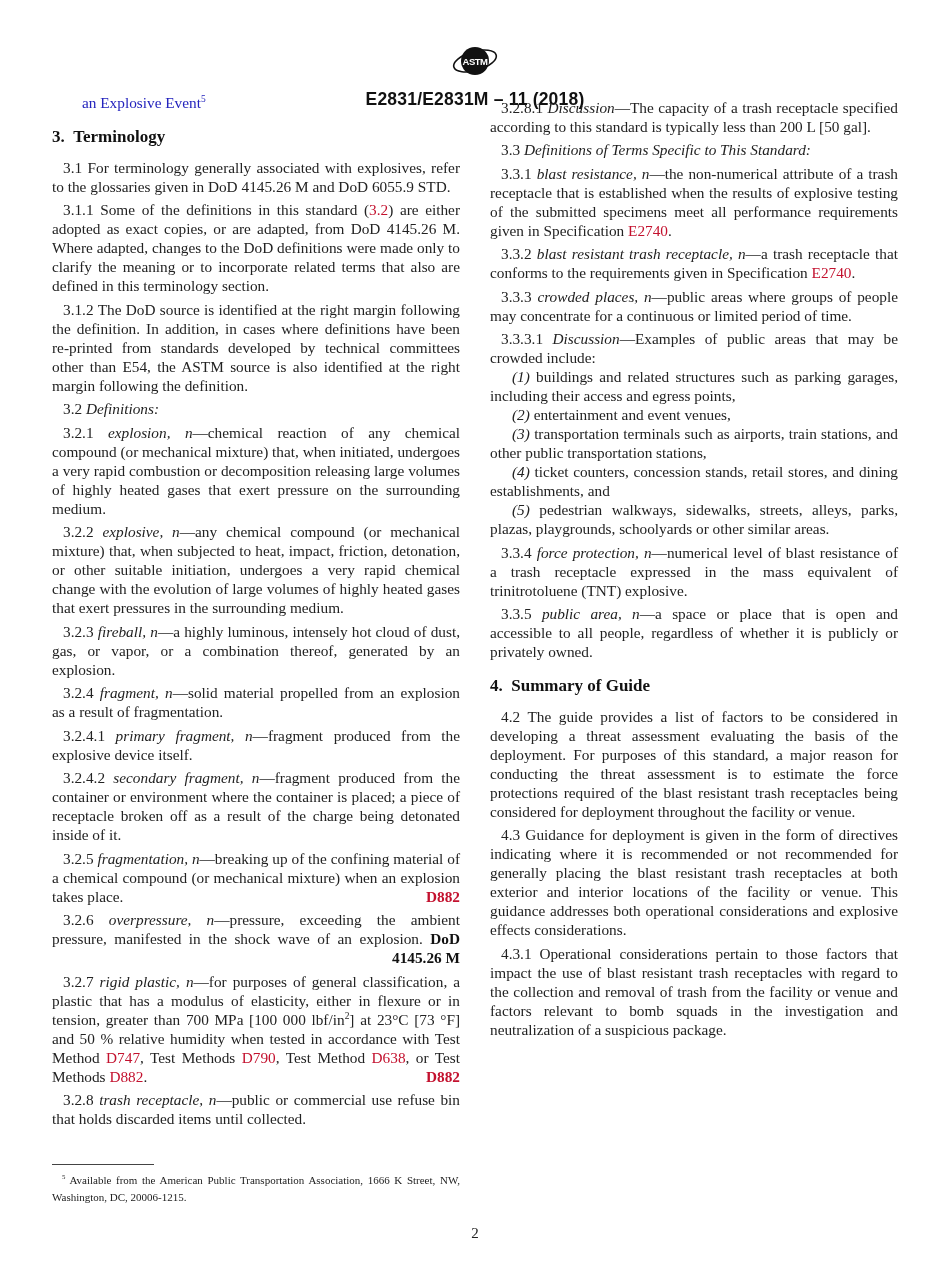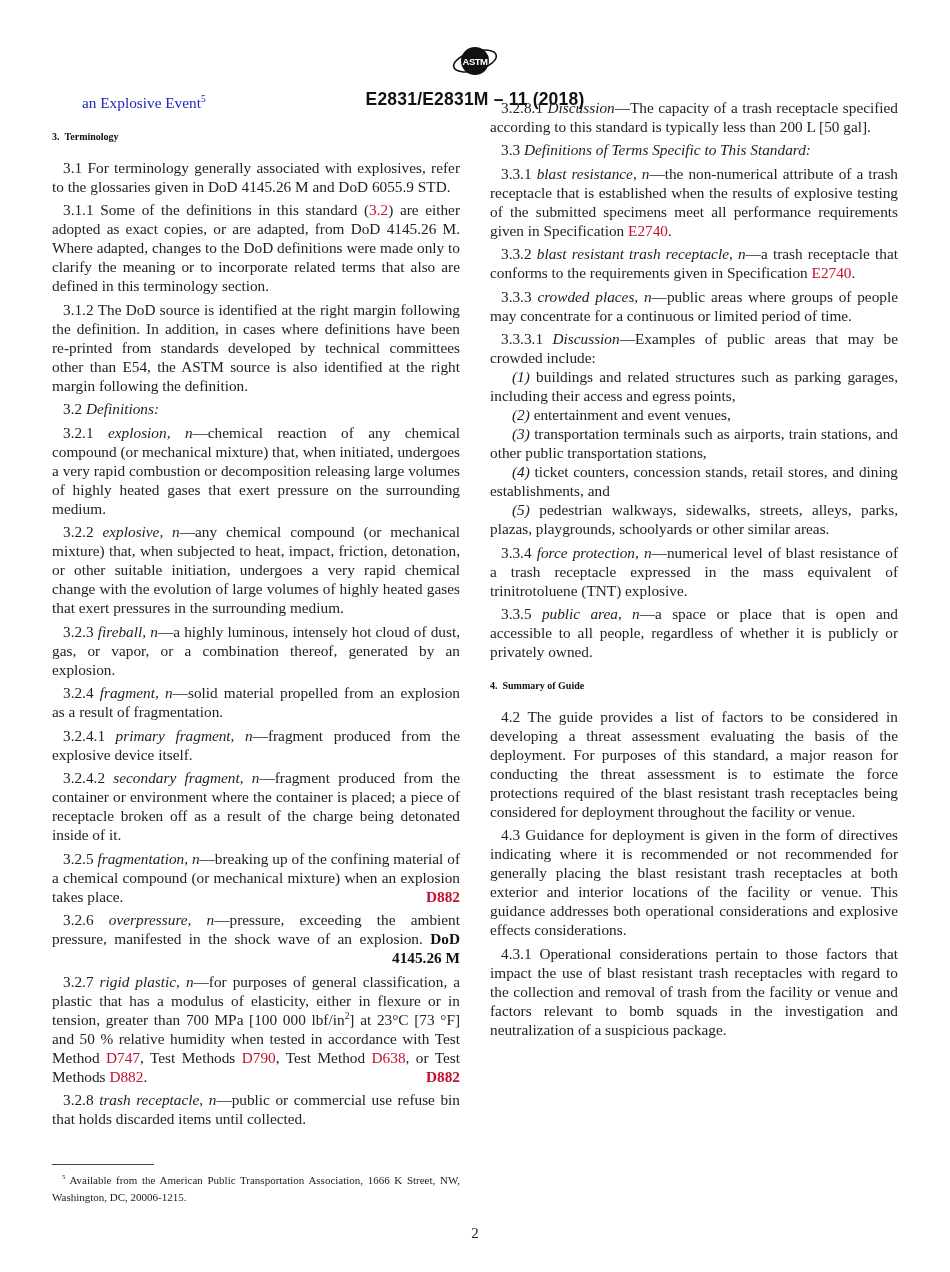--- a/index.html
+++ b/index.html
@@ -8,21 +8,21 @@
     font-family:"Liberation Serif", serif;color:#222;
     -webkit-font-smoothing:antialiased;
   }
   .header{position:absolute;top:42px;left:0;width:100%;display:flex;justify-content:center;align-items:center;gap:9px;flex-direction:column;}
   .doc-title{font-family:"Liberation Sans", sans-serif;font-weight:bold;font-size:17.5px;letter-spacing:.2px;color:#111;}
   .main{position:absolute;left:52px;top:93px;width:846px;height:1112px;display:flex;gap:30px;}
   .col{width:408px;display:flex;flex-direction:column;align-items:stretch;}
   .blk{font-size:15.3px;line-height:19px;}
   .p{text-align:justify;text-indent:11px;margin-top:4.5px;}
   .p-list{text-align:justify;text-indent:22px;margin-top:0;}
-  .h{font-weight:bold;font-size:10px;margin:15px 0 7px 0;text-indent:0;color:#111;}
+  .h{font-weight:bold;font-size:17px;margin:15px 0 7px 0;text-indent:0;color:#111;}
   .link{margin:0 0 0 30px;text-indent:0;}
   .refline{text-align:right;font-weight:bold;margin-top:0;color:#111;}
   .jl{text-align-last:justify;}
   .i{font-style:italic;margin-top:17px;}
   .b{font-weight:bold;color:#111;}
   .red{color:#c3112e;}
   .blue{color:#2323bd;}
   .bred{color:#c3112e;font-weight:bold;}
   .sup{vertical-align:super;font-size:.62em;line-height:0;}
   .ref-float{float:right;font-weight:bold;}

